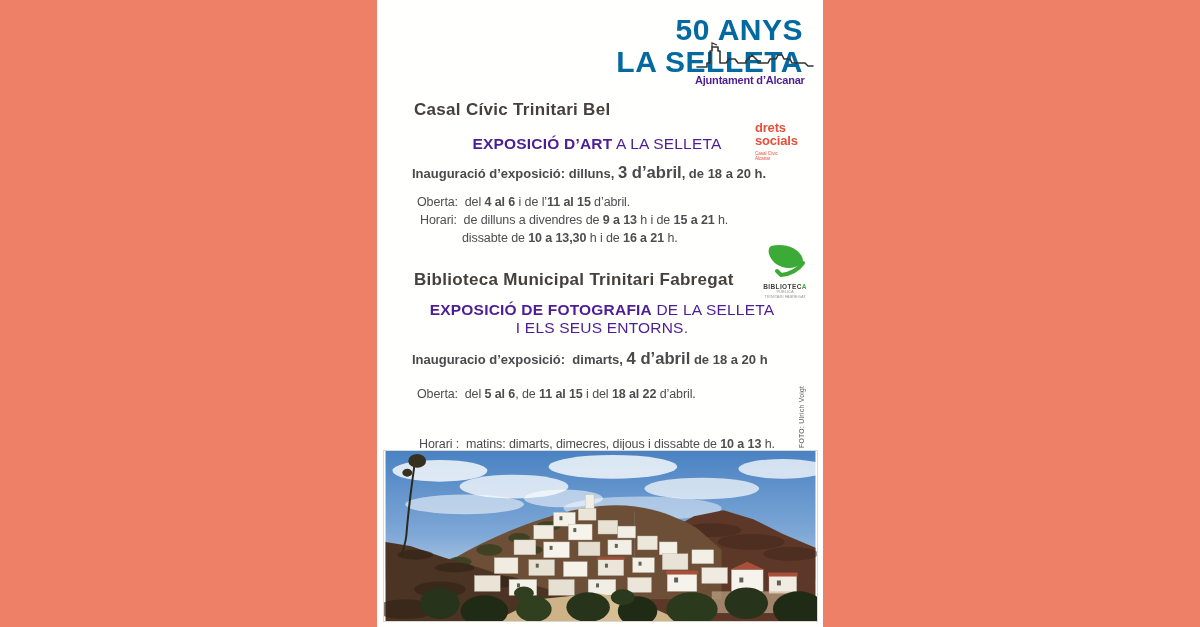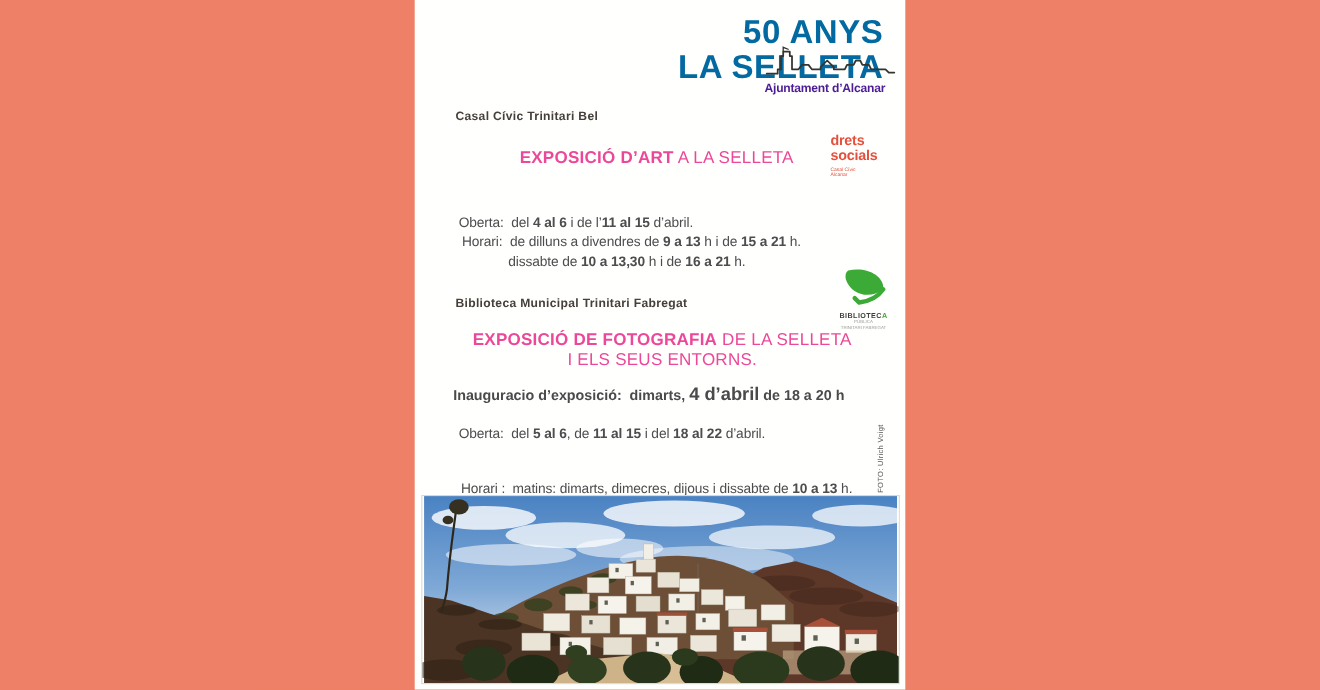--- a/index.html
+++ b/index.html
@@ -14,24 +14,24 @@
   }
   .abs{position:absolute;}
   .title{
     left:0;top:14px;width:426px;text-align:right;
     font-weight:bold;font-size:30px;line-height:32px;letter-spacing:.5px;
     color:#0369a1;
   }
   .ajuntament{right:2px;top:40px;width:126px;color:#4c1d95;}
   .ajuntament .lbl{font-weight:bold;font-size:11px;margin-top:-2px;letter-spacing:-0.2px;}
   .sec-heading{
-    font-weight:bold;font-size:11px;color:#46403c;letter-spacing:.3px;white-space:pre;
+    font-weight:bold;font-size:17px;color:#46403c;letter-spacing:.3px;white-space:pre;
   }
   .center-line{
-    text-align:center;font-size:15.5px;color:#ec4899;white-space:pre;letter-spacing:.2px;
+    text-align:center;font-size:15.5px;color:#4c1d95;white-space:pre;letter-spacing:.2px;
   }
   .inaug{
     font-weight:bold;font-size:13px;color:#4a4a4c;white-space:pre;
   }
   .line{
     font-size:12.5px;color:#4d4d4f;white-space:pre;letter-spacing:-0.1px;
   }
   .seg-b{font-weight:bold;}
   .seg-B{font-weight:bold;font-size:1.28em;}
   .drets{left:378px;top:122px;width:58px;color:#e4503c;}
@@ -63,20 +63,21 @@
       <path d="M2 27 L12 27 L12 23 L15 23 L15 11 L17 11 L17 7 L23 7 L23 11 L25 11 L25 23 L31 23 L34 19 L40 19 L43 23 L51 23 L51 21 L57 15 L63 21 L63 23 L73 23 L75 19 L81 19 L83 15 L87 15 L89 19 L95 19 L97 23 L110 23 L113 26 L118 26" fill="none" stroke="#333330" stroke-width="1.6" stroke-linejoin="round" stroke-linecap="round"></path>
       <path d="M17 7 L17 3 L22 5" fill="none" stroke="#333330" stroke-width="1.2"></path>
     </svg>
     <div class="lbl">Ajuntament d’Alcanar</div>
   </div>
 
   <div class="abs sec-heading" style="left:37px;top:100px;">Casal Cívic Trinitari Bel</div>
 
   <div class="abs center-line" style="left:40px;top:135px;width:360px;"><span class="seg-b">EXPOSICIÓ D’ART</span><span> A LA SELLETA</span></div>
 
+  <div class="abs inaug" style="left:35px;top:163px;"><span class="seg-b">Inauguració d’exposició: dilluns, </span><span class="seg-B">3 d’abril</span><span class="seg-b">, de 18 a 20 h.</span></div>
 
   <div class="abs line" style="left:40px;top:195px;"><span>Oberta:  del </span><span class="seg-b">4 al 6</span><span> i de l’</span><span class="seg-b">11 al 15</span><span> d’abril.</span></div>
   <div class="abs line" style="left:43px;top:213px;"><span>Horari:  de dilluns a divendres de </span><span class="seg-b">9 a 13</span><span> h i de </span><span class="seg-b">15 a 21</span><span> h.</span></div>
   <div class="abs line" style="left:85px;top:231px;"><span>dissabte de </span><span class="seg-b">10 a 13,30</span><span> h i de </span><span class="seg-b">16 a 21</span><span> h.</span></div>
 
   <div class="abs drets">
     <div class="big">drets</div>
     <div class="big">socials</div>
     <div class="small">Casal Cívic</div>
     <div class="small" style="margin-top:0;">Alcanar</div>

